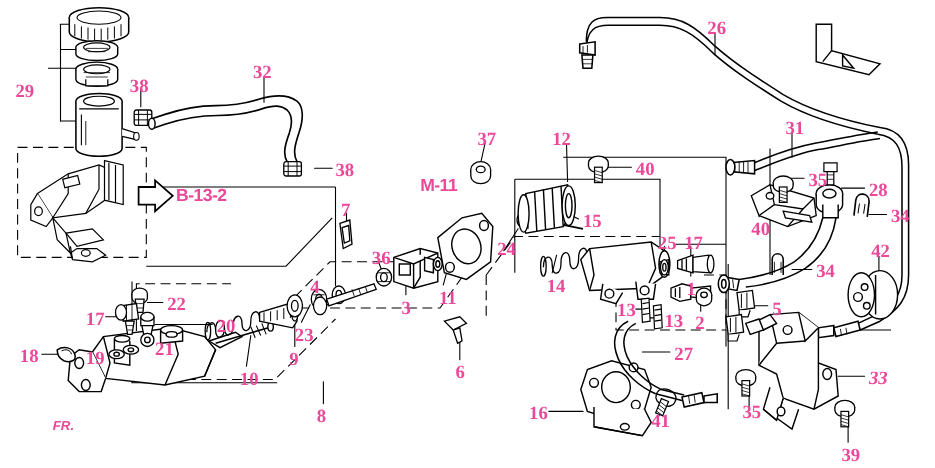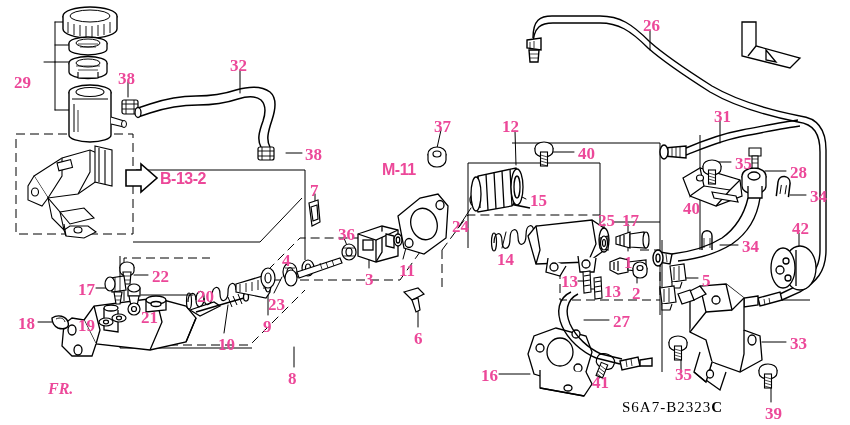--- a/index.html
+++ b/index.html
@@ -12,21 +12,21 @@
     position:absolute;font-family:"Liberation Serif", serif;
     font-weight:700;color:#ec4899;white-space:nowrap;line-height:1;
   }
   .num{font-size:17px;}
   .code{
     position:absolute;font-size:15px;letter-spacing:1px;
     font-family:"Liberation Serif", serif;color:#000;font-weight:400;
   }
   .code b{font-weight:700;}
   .ref{font-size:16px;font-weight:700;font-family:"Liberation Sans", sans-serif;letter-spacing:-0.5px;}
-  .fr{font-size:16px;font-weight:700;font-style:italic;font-family:Liberation Serif, serif;}
+  .fr{font-size:12px;font-weight:700;font-style:italic;font-family:Liberation Sans, sans-serif;}
 </style>
 </head>
 <body>
 
 <div id="page">
 
   <svg id="art" viewBox="0 0 850 425">
     <defs>
       <g id="hexbolt">
         <ellipse cx="0" cy="0" rx="9" ry="6" fill="#fff" stroke="#000" stroke-width="1.2"></ellipse>
@@ -639,27 +639,24 @@
   <div class="lbl num" style="left:197px;top:288px;">20</div>
   <div class="lbl num" style="left:268px;top:296px;">23</div>
   <div class="lbl num" style="left:263px;top:318px;">9</div>
   <div class="lbl num" style="left:414px;top:330px;">6</div>
   <div class="lbl num" style="left:18px;top:315px;text-align:right;">18</div>
   <div class="lbl num" style="left:78px;top:317px;">19</div>
   <div class="lbl num" style="left:141px;top:309px;">21</div>
   <div class="lbl num" style="left:218px;top:336px;">10</div>
   <div class="lbl num" style="left:288px;top:370px;">8</div>
   <div class="lbl num" style="left:613px;top:313px;">27</div>
-  <div class="lbl num" style="left:790px;top:335px;">33</div>
+  <div class="lbl num" style="left:790px;top:335px;font-style:italic;">33</div>
   <div class="lbl num" style="left:481px;top:367px;">16</div>
   <div class="lbl num" style="left:592px;top:374px;">41</div>
   <div class="lbl num" style="left:675px;top:366px;">35</div>
   <div class="lbl num" style="left:765px;top:405px;">39</div>
 
   <div class="lbl ref" style="left:160px;top:171px;">B-13-2</div>
   <div class="lbl ref" style="left:382px;top:162px;">M-11</div>
   <div class="lbl fr" style="left:48px;top:381px;">FR.</div>
 
-  <div class="code" style="left:622px;top:399px;">
-    <span>S6A7-B2323</span><b>C</b>
-  </div>
 
 </div>
 
 </body></html>

